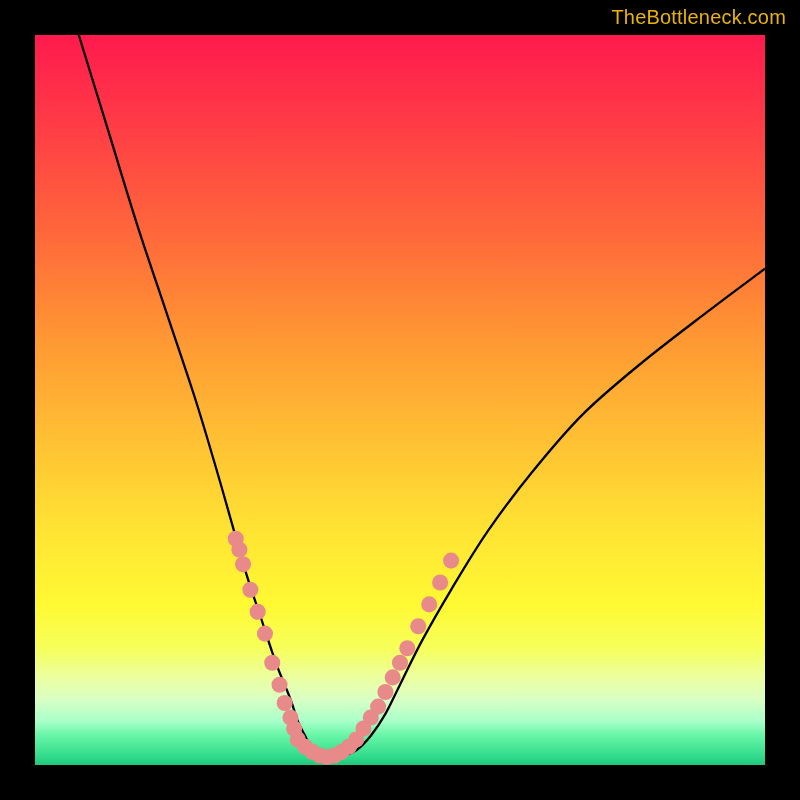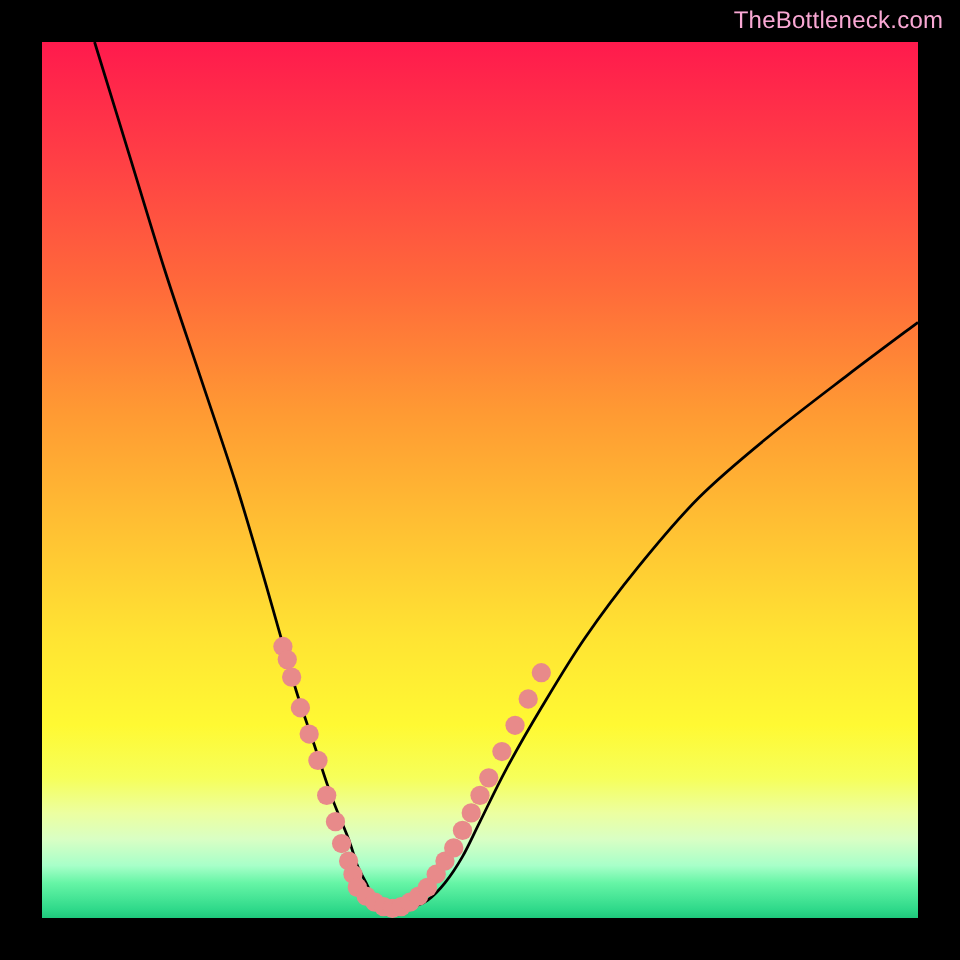--- a/index.html
+++ b/index.html
@@ -41,21 +41,21 @@
       #a8ffc9 94%,
       #66f5a6 96%,
       #2fd98a 99%,
       #1fc87c 100%
     );
   }
   .watermark {
     position: absolute;
     top: 6px;
     right: 14px;
-    color: #f9a8d4;
+    color: #eab308;
     font-size: 20px;
     font-weight: 500;
     letter-spacing: 0.2px;
     user-select: none;
   }
   svg.curve {
     position: absolute;
     left: 0;
     top: 0;
     width: 730px;

